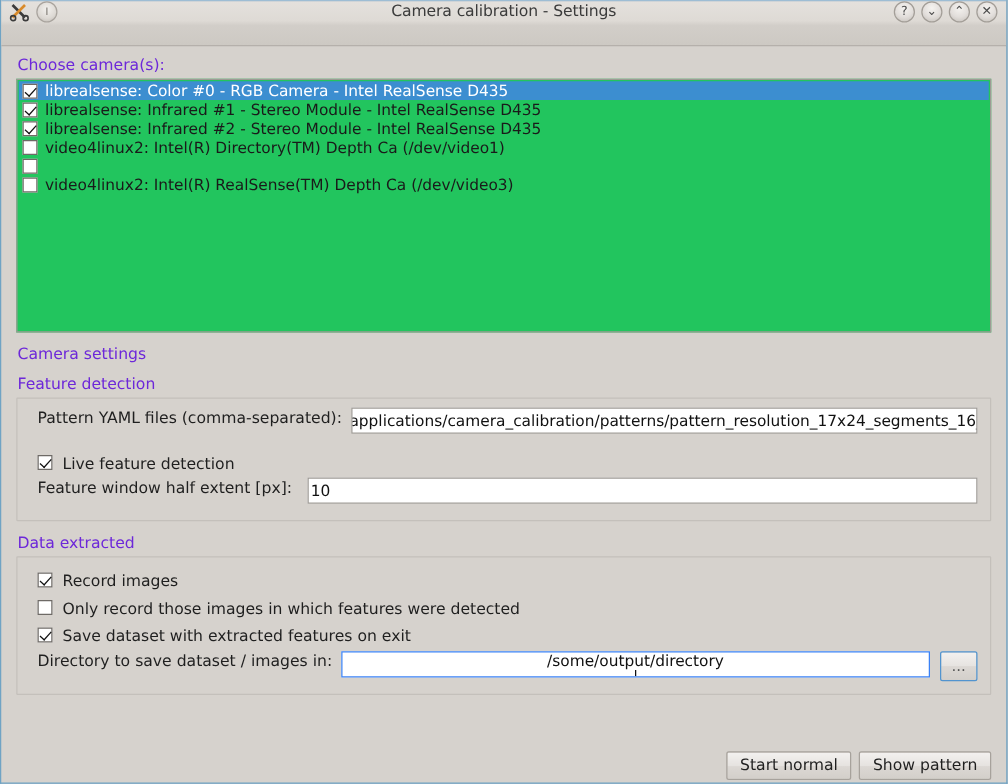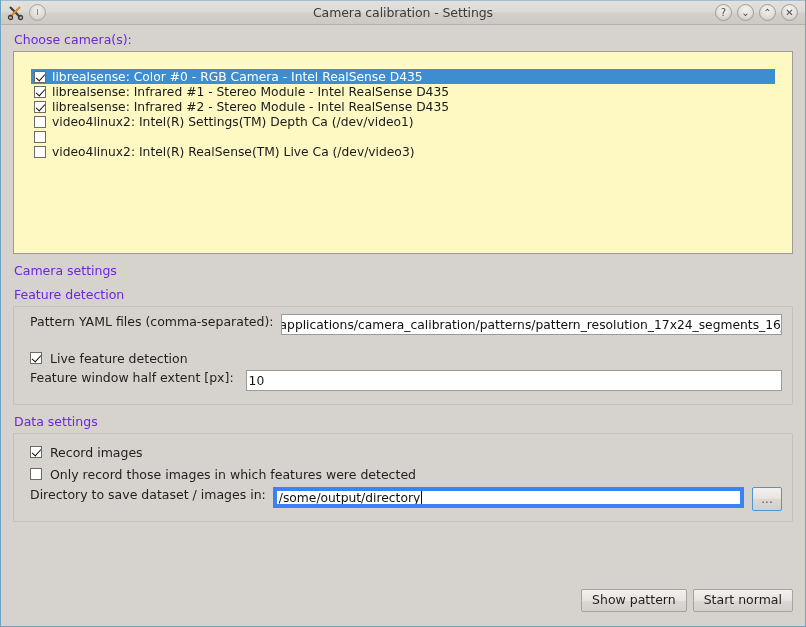--- a/index.html
+++ b/index.html
@@ -20,26 +20,26 @@
     width: 806px; height: 627px;
     background: #d6d2cd;
     border: 1px solid #6fa3c4;
     border-top: none;
     overflow: hidden;
   }
 
   
   .titlebar {
     position: relative;
-    height: 25px;
+    height: 37px;
     background: linear-gradient(to bottom, #e4e1dd 0%, #dedad5 45%, #d2cec9 55%, #cdc9c3 100%);
     border-bottom: 1px solid #b5b0ab;
     border-top: 1px solid #9dbdd4;
     display: flex;
-    align-items: center;
+    align-items: flex-start;
   }
   .tb-left {
     display: flex; align-items: center;
     gap: 5px;
     padding-left: 6px;
   }
   .app-icon {
     width: 17px; height: 17px;
     position: relative;
     display: inline-block;
@@ -103,25 +103,25 @@
   }
   .group {
     border: 1px solid #c4c0bb;
     border-radius: 1px;
     background: #d6d2cd;
     padding: 7px 10px 8px 10px;
   }
 
   
   .listbox {
-    background: #fef9c3;
+    background: #22c55e;
     border: 1px solid #9e9a95;
     height: 203px;
     overflow: hidden;
-    padding: 17px;
+    padding: 1px;
   }
   .list-row {
     display: flex;
     align-items: center;
     height: 15px;
     padding-left: 3px;
     font-size: 12.3px;
     color: #1a1a1a;
     white-space: nowrap;
   }
@@ -181,21 +181,22 @@
     font-size: 12.3px;
     color: #111;
     padding: 0 2px;
     display: flex;
     align-items: center;
     overflow: hidden;
     white-space: nowrap;
     font-family: "DejaVu Sans", "Liberation Sans", sans-serif;
   }
   .textinput.focused {
-    border: 4px solid #3b82f6;
+    border: 1px solid #3b82f6;
+    flex-direction: column;
   }
   .textinput .clipped {
     display: block;
     margin-left: -4px;
   }
   .caret {
     display: inline-block;
     width: 1px;
     height: 14px;
     background: #111;
@@ -271,28 +272,28 @@
       <div class="list-row">
         <span class="cb checked"></span>
         <span>librealsense: Infrared #1 - Stereo Module - Intel RealSense D435</span>
       </div>
       <div class="list-row">
         <span class="cb checked"></span>
         <span>librealsense: Infrared #2 - Stereo Module - Intel RealSense D435</span>
       </div>
       <div class="list-row">
         <span class="cb"></span>
-        <span>video4linux2: Intel(R) Settings(TM) Depth Ca (/dev/video1)</span>
+        <span>video4linux2: Intel(R) Directory(TM) Depth Ca (/dev/video1)</span>
       </div>
       <div class="list-row">
         <span class="cb"></span>
       </div>
       <div class="list-row">
         <span class="cb"></span>
-        <span>video4linux2: Intel(R) RealSense(TM) Live Ca (/dev/video3)</span>
+        <span>video4linux2: Intel(R) RealSense(TM) Depth Ca (/dev/video3)</span>
       </div>
 
     </div>
 
     <div class="section-label" style="margin-top:9px;">Camera settings</div>
 
     <div class="section-label" style="margin-top:9px;">Feature detection</div>
     <div class="group">
       <div class="field-row">
         <span class="field-label">Pattern YAML files (comma-separated):</span>
@@ -305,39 +306,43 @@
         <span>Live feature detection</span>
       </div>
       <div class="field-row" style="margin-top:2px;">
         <span class="field-label">Feature window half extent [px]:</span>
         <span class="textinput" style="margin-left:5px;">
           <span>10</span>
         </span>
       </div>
     </div>
 
-    <div class="section-label" style="margin-top:9px;">Data settings</div>
+    <div class="section-label" style="margin-top:9px;">Data extracted</div>
     <div class="group">
       <div class="cb-row" style="height:22px;">
         <span class="cb checked"></span>
         <span>Record images</span>
       </div>
       <div class="cb-row" style="height:22px;">
         <span class="cb"></span>
         <span>Only record those images in which features were detected</span>
+      </div>
+      <div class="cb-row" style="height:22px;">
+        <span class="cb checked"></span>
+        <span>Save dataset with extracted features on exit</span>
       </div>
       <div class="field-row" style="margin-top:2px;">
         <span class="field-label">Directory to save dataset / images in:</span>
         <span class="textinput focused" style="max-width:518px;">
           <span>/some/output/directory</span>
             <span class="caret"></span>
         </span>
         <button class="btn btn-browse">...</button>
       </div>
     </div>
 
     <div class="bottom-bar">
+      <button class="btn">Start normal</button>
       <button class="btn">Show pattern</button>
-      <button class="btn">Start normal</button>
     </div>
 
   </div>
 </div>
 
 </body></html>

